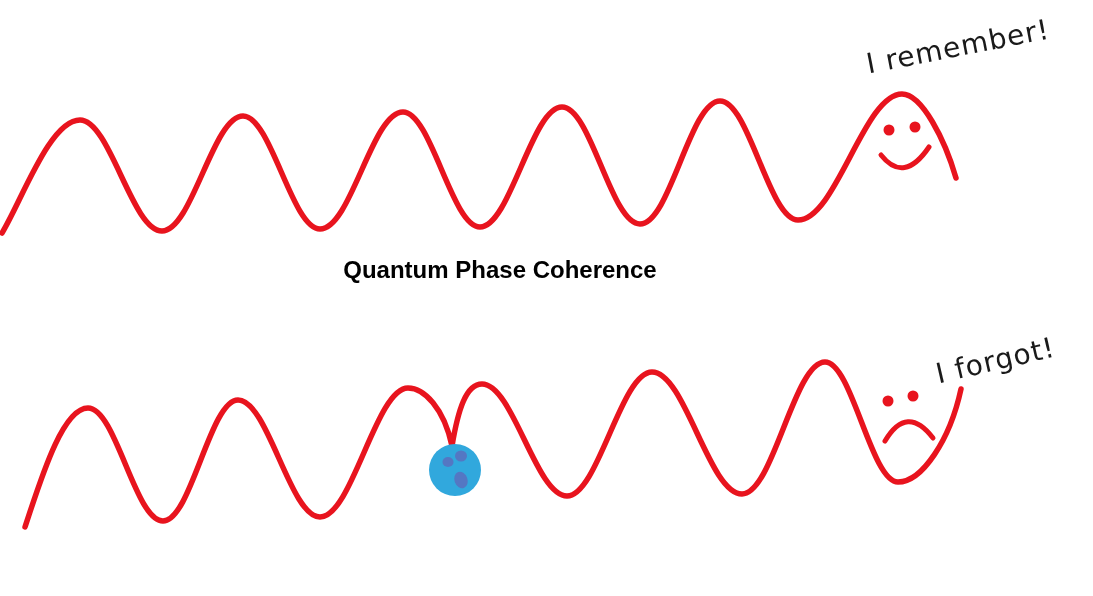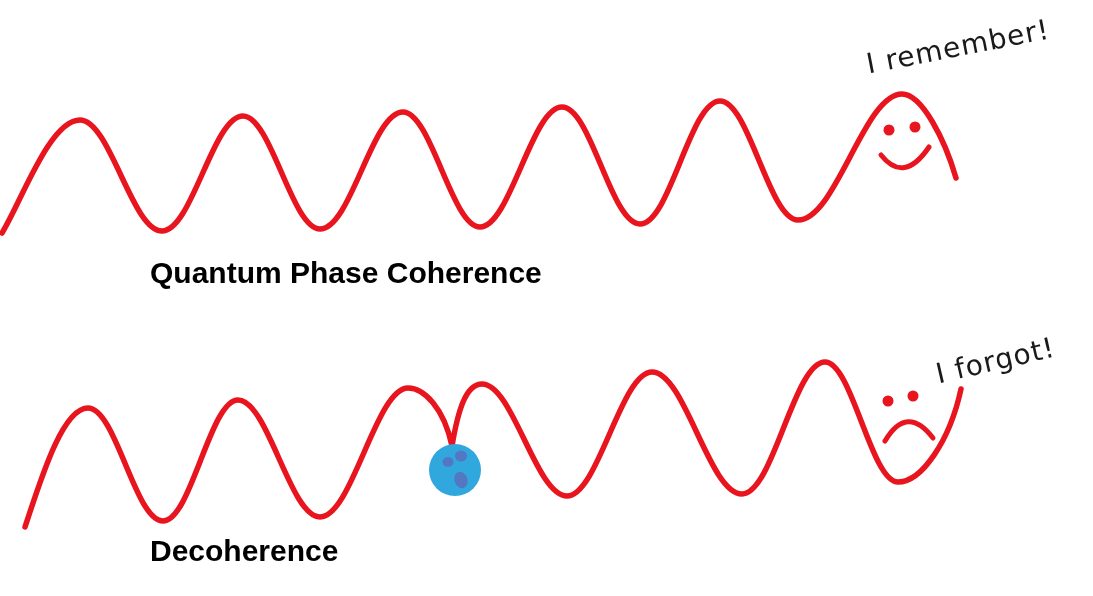--- a/index.html
+++ b/index.html
@@ -28,23 +28,23 @@
   }
   .face-mouth {
     fill: none;
     stroke-width: 5;
     stroke-linecap: round;
   }
   .section-label {
     position: absolute;
     left: 150px;
     width: 700px;
-    text-align: left;
+    text-align: center;
     font-weight: 700;
-    font-size: 30px;
+    font-size: 24px;
     color: #000000;
     letter-spacing: 0px;
   }
   .label-top { top: 256px; }
   .label-bottom { top: 534px; }
   .speech {
     position: absolute;
     font-family: "DejaVu Sans", sans-serif;
     font-size: 28px;
     color: #1a1a1a;
@@ -123,15 +123,14 @@
       <path class="face-mouth" d="M 885 441 Q 907 404 933 438" stroke="#e8141e"></path>
     </g>
   </svg>
 
   <div class="speech speech-top">I remember!</div>
 
   <div class="speech speech-bottom">I forgot!</div>
 
   <div class="section-label label-top">Quantum Phase Coherence</div>
 
-  <div class="section-label label-bottom">Decoherence</div>
 
 </div>
 
 </body></html>

